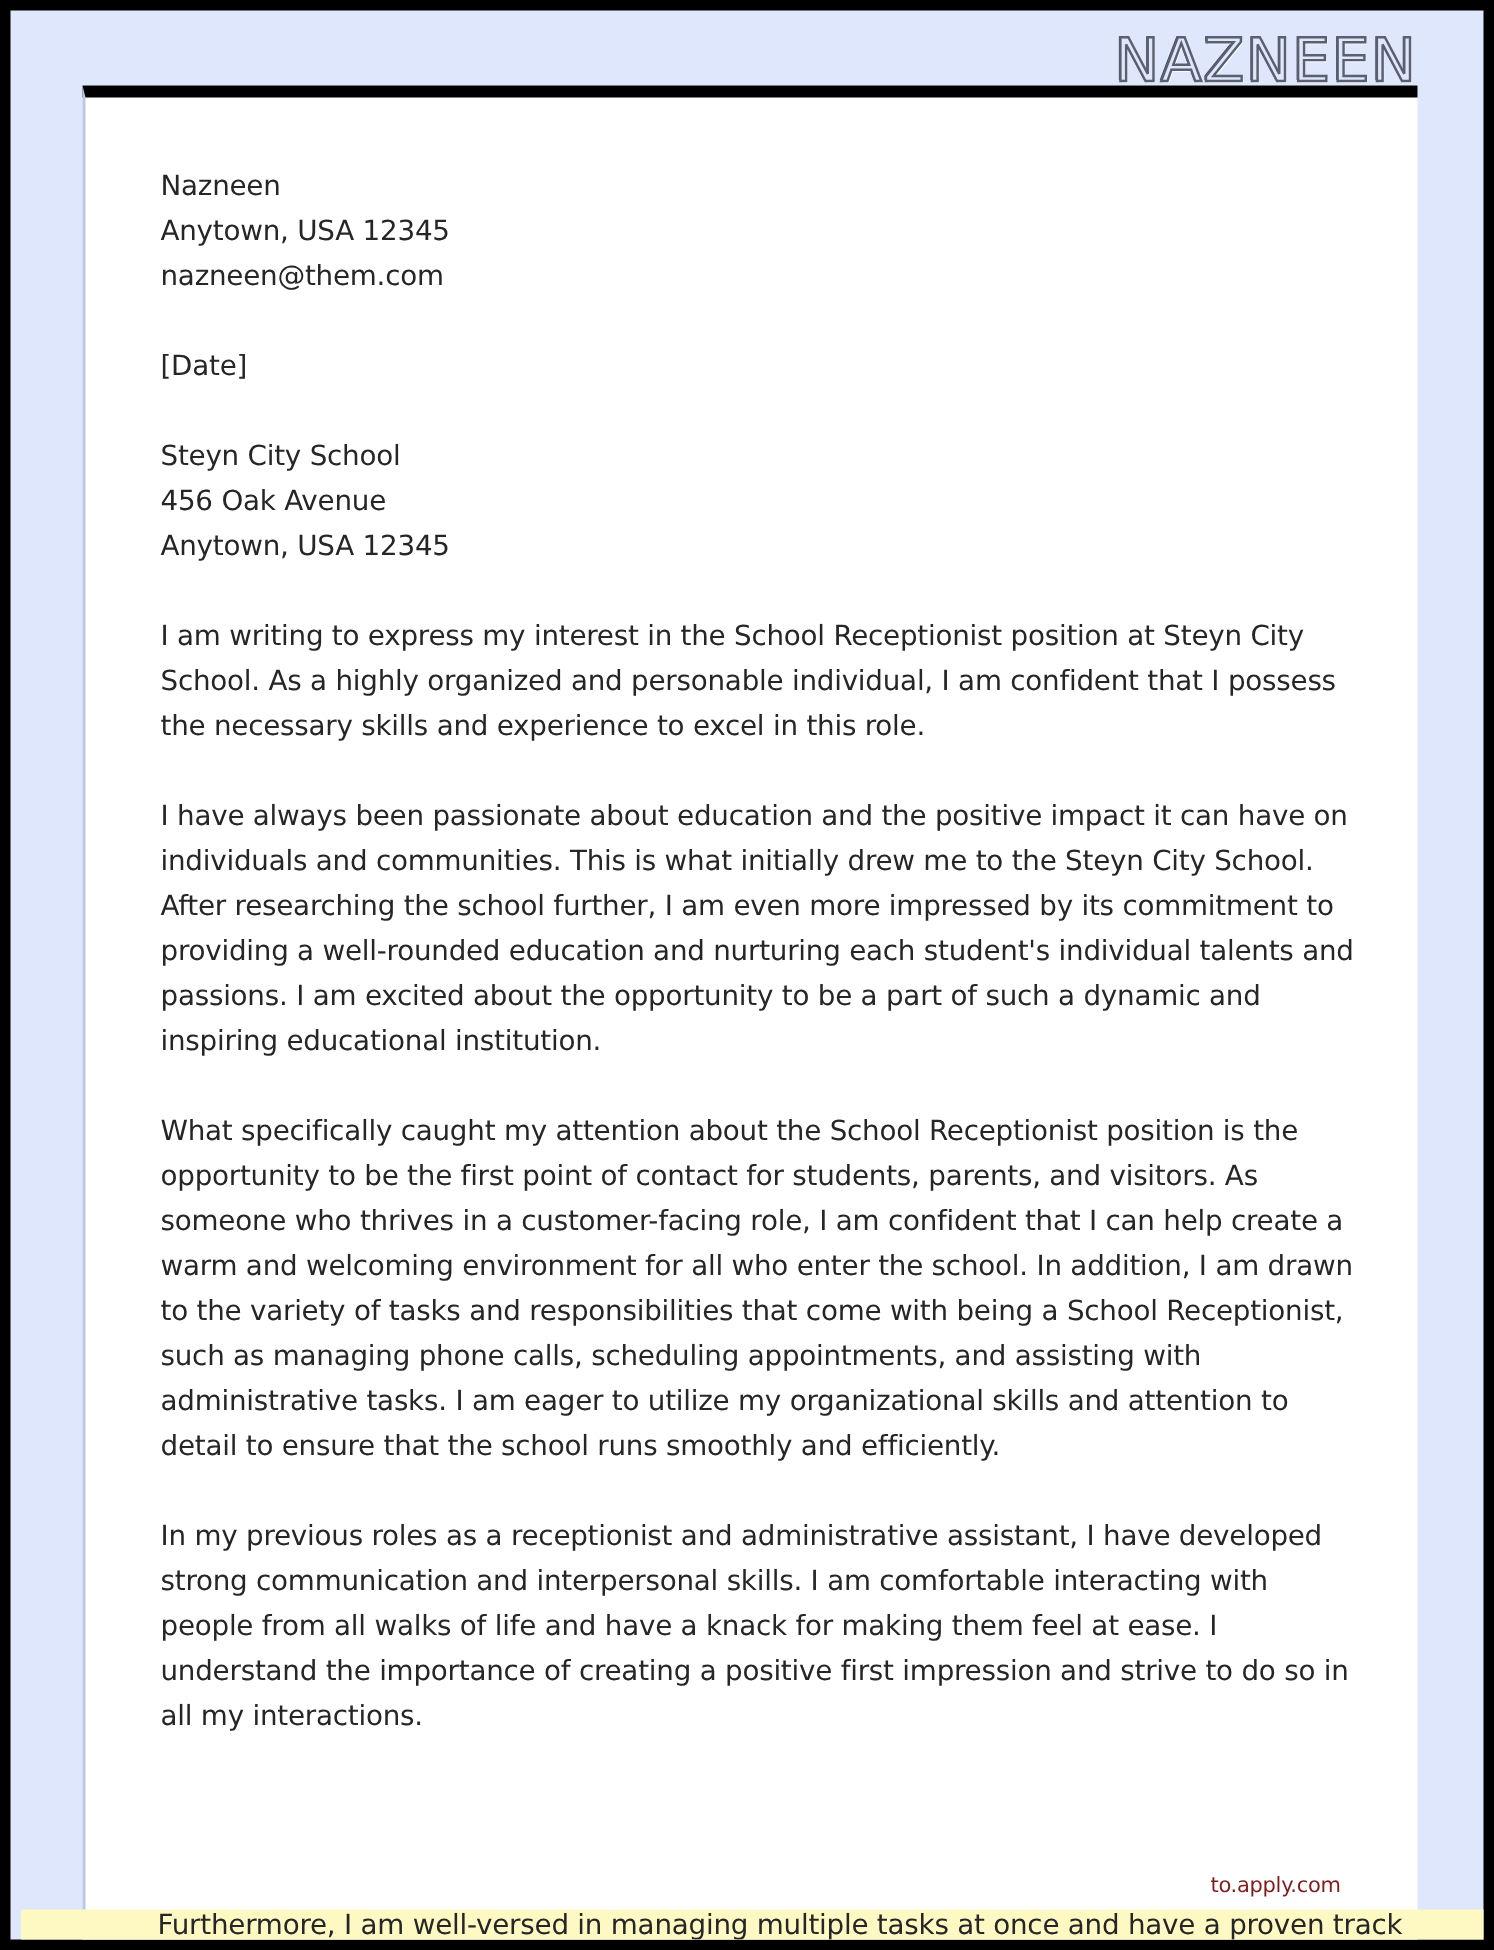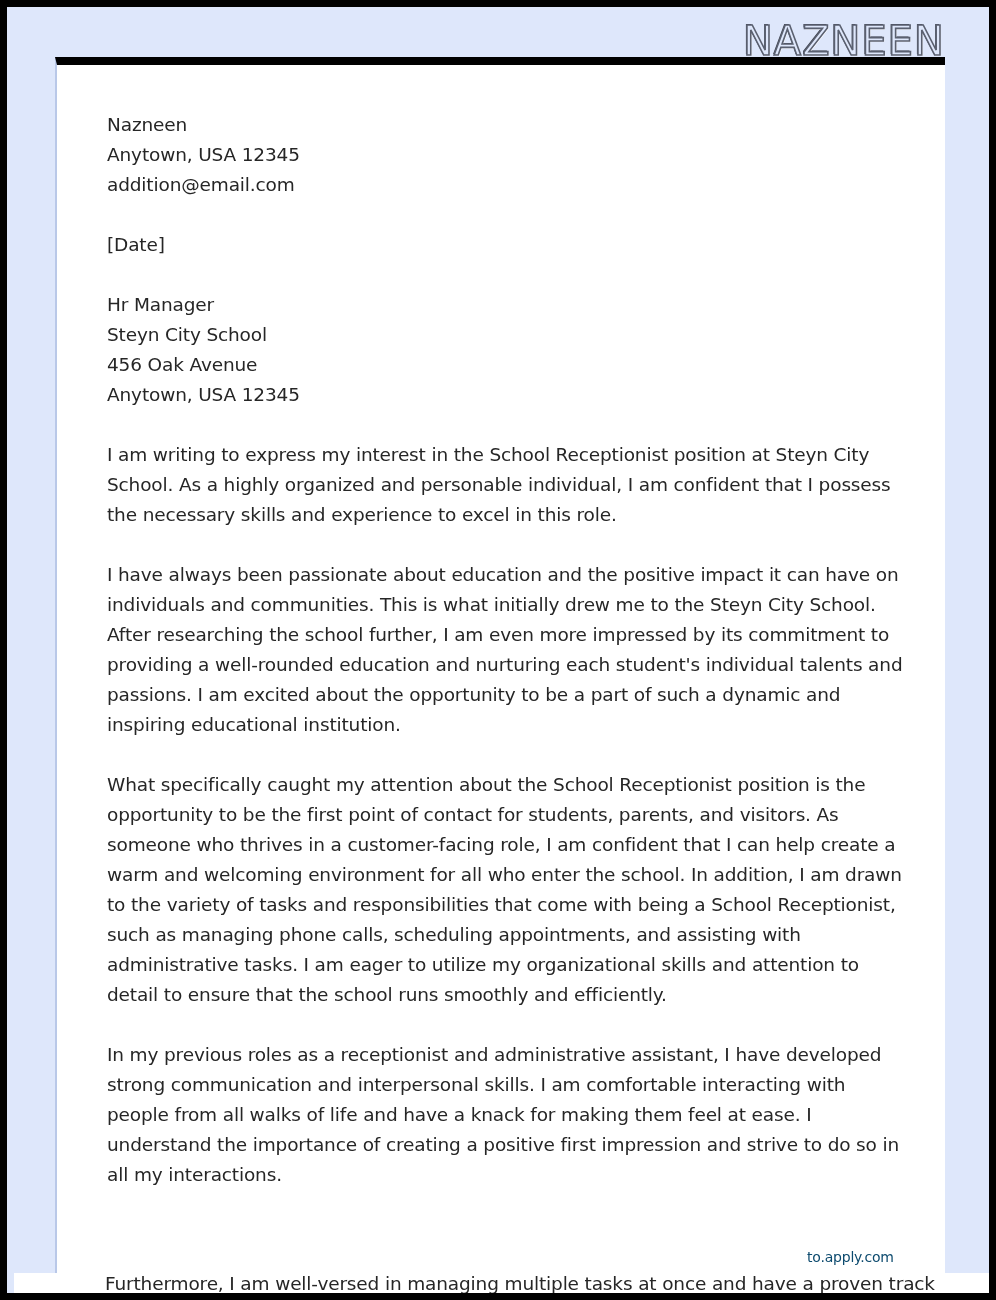--- a/index.html
+++ b/index.html
@@ -84,35 +84,35 @@
   .para { margin-bottom: 30px; }
   .salutation { margin-bottom: 30px; }
 
   
   .watermark {
     position: absolute;
     left: 800px;
     top: 1242px;
     font-family: "DejaVu Sans", sans-serif;
     font-size: 14px;
-    color: #0c4a6e;
+    color: #7f1d1d;
     letter-spacing: -0.2px;
     white-space: nowrap;
     z-index: 5;
     pointer-events: none;
   }
 
   
   .overflow-band {
     position: absolute;
     left: 7px;
     top: 1266px;
     width: 982px;
     height: 27px;
-    background: #ffffff;
+    background: #fef9c3;
     overflow: hidden;
     z-index: 4;
   }
   .overflow-band .overflow-text {
     position: absolute;
     left: 91px;
     top: -4px;
     font-family: "DejaVu Sans", sans-serif;
     font-size: 18.5px;
     color: #262626;
@@ -127,29 +127,28 @@
 <div class="doc-frame">
 
   <div class="masthead">NAZNEEN</div>
 
   <div class="page">
     <div class="page-inner">
 
       <div class="addr-block">
         <div class="addr-line">Nazneen</div>
         <div class="addr-line">Anytown, USA 12345</div>
-        <div class="addr-line">addition@email.com</div>
+        <div class="addr-line">nazneen@them.com</div>
       </div>
 
       <div class="addr-block">
         <div class="addr-line">[Date]</div>
       </div>
 
       <div class="addr-block">
-        <div class="addr-line">Hr Manager</div>
         <div class="addr-line">Steyn City School</div>
         <div class="addr-line">456 Oak Avenue</div>
         <div class="addr-line">Anytown, USA 12345</div>
       </div>
 
 
       <div class="para">I am writing to express my interest in the School Receptionist position at Steyn City School. As a highly organized and personable individual, I am confident that I possess the necessary skills and experience to excel in this role.</div>
       <div class="para">I have always been passionate about education and the positive impact it can have on individuals and communities. This is what initially drew me to the Steyn City School. After researching the school further, I am even more impressed by its commitment to providing a well-rounded education and nurturing each student's individual talents and passions. I am excited about the opportunity to be a part of such a dynamic and inspiring educational institution.</div>
       <div class="para">What specifically caught my attention about the School Receptionist position is the opportunity to be the first point of contact for students, parents, and visitors. As someone who thrives in a customer-facing role, I am confident that I can help create a warm and welcoming environment for all who enter the school. In addition, I am drawn to the variety of tasks and responsibilities that come with being a School Receptionist, such as managing phone calls, scheduling appointments, and assisting with administrative tasks. I am eager to utilize my organizational skills and attention to detail to ensure that the school runs smoothly and efficiently.</div>
       <div class="para">In my previous roles as a receptionist and administrative assistant, I have developed strong communication and interpersonal skills. I am comfortable interacting with people from all walks of life and have a knack for making them feel at ease. I understand the importance of creating a positive first impression and strive to do so in all my interactions.</div>

